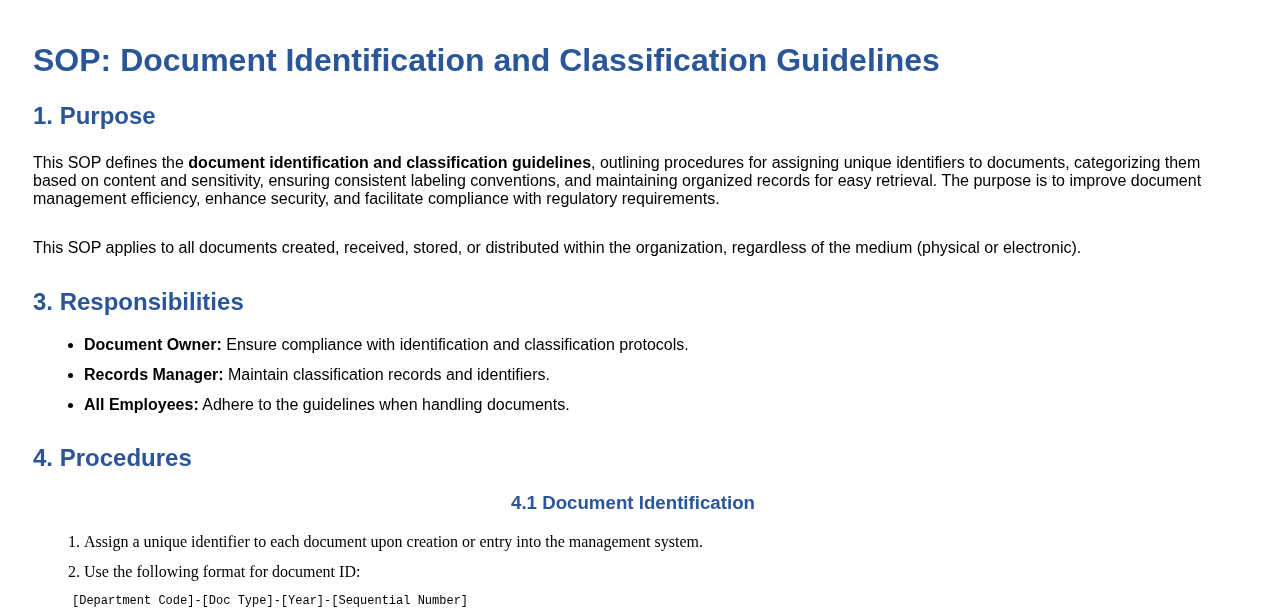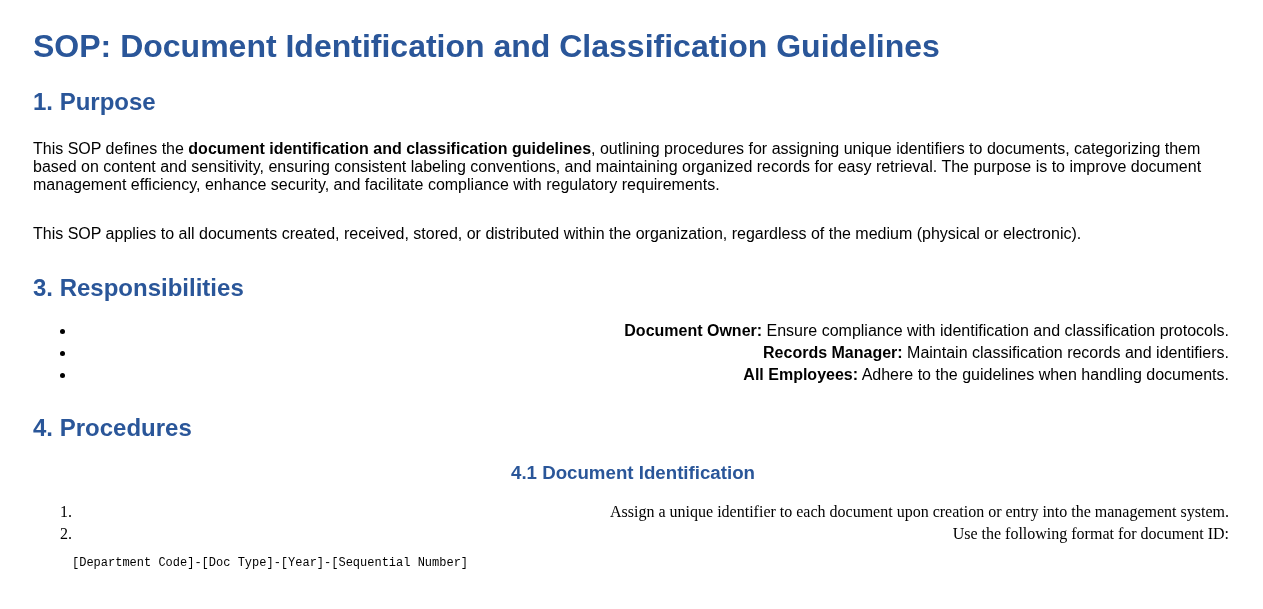--- a/index.html
+++ b/index.html
@@ -14,21 +14,21 @@
     background: var(--bg-color);
     color: var(--text-color);
     font-family: "Liberation Sans", sans-serif;
     font-size: 16px;
     line-height: normal;
   }
   .page {
     width: 1263px;
     height: 609px;
     overflow: hidden;
-    padding: 7px 30px 0 33px;
+    padding: 21px 30px 0 33px;
     background: var(--bg-color);
   }
   h1.doc-title {
     color: var(--heading-color);
     font-size: 32px;
     font-weight: bold;
     margin: 21px 0 16px 0;
   }
   h2.section-heading {
     color: var(--heading-color);
@@ -48,21 +48,21 @@
   }
   ul.bullet-list {
     margin: 16px 0 30px 0;
     padding-left: 39px;
   }
   ol.numbered-list {
     margin: 16px 0 0 0;
     padding-left: 39px;
     font-family: Liberation Serif, serif;
   }
-  li { margin: 4px; text-align: right; }
+  li { margin: 12px; }
   strong { font-weight: bold; }
   pre.code-block {
     font-family: "Liberation Mono", monospace;
     font-size: 12px;
     line-height: 1.2;
     margin: 13px 0 0 39px;
     padding: 0;
     color: var(--text-color);
   }
 </style>

